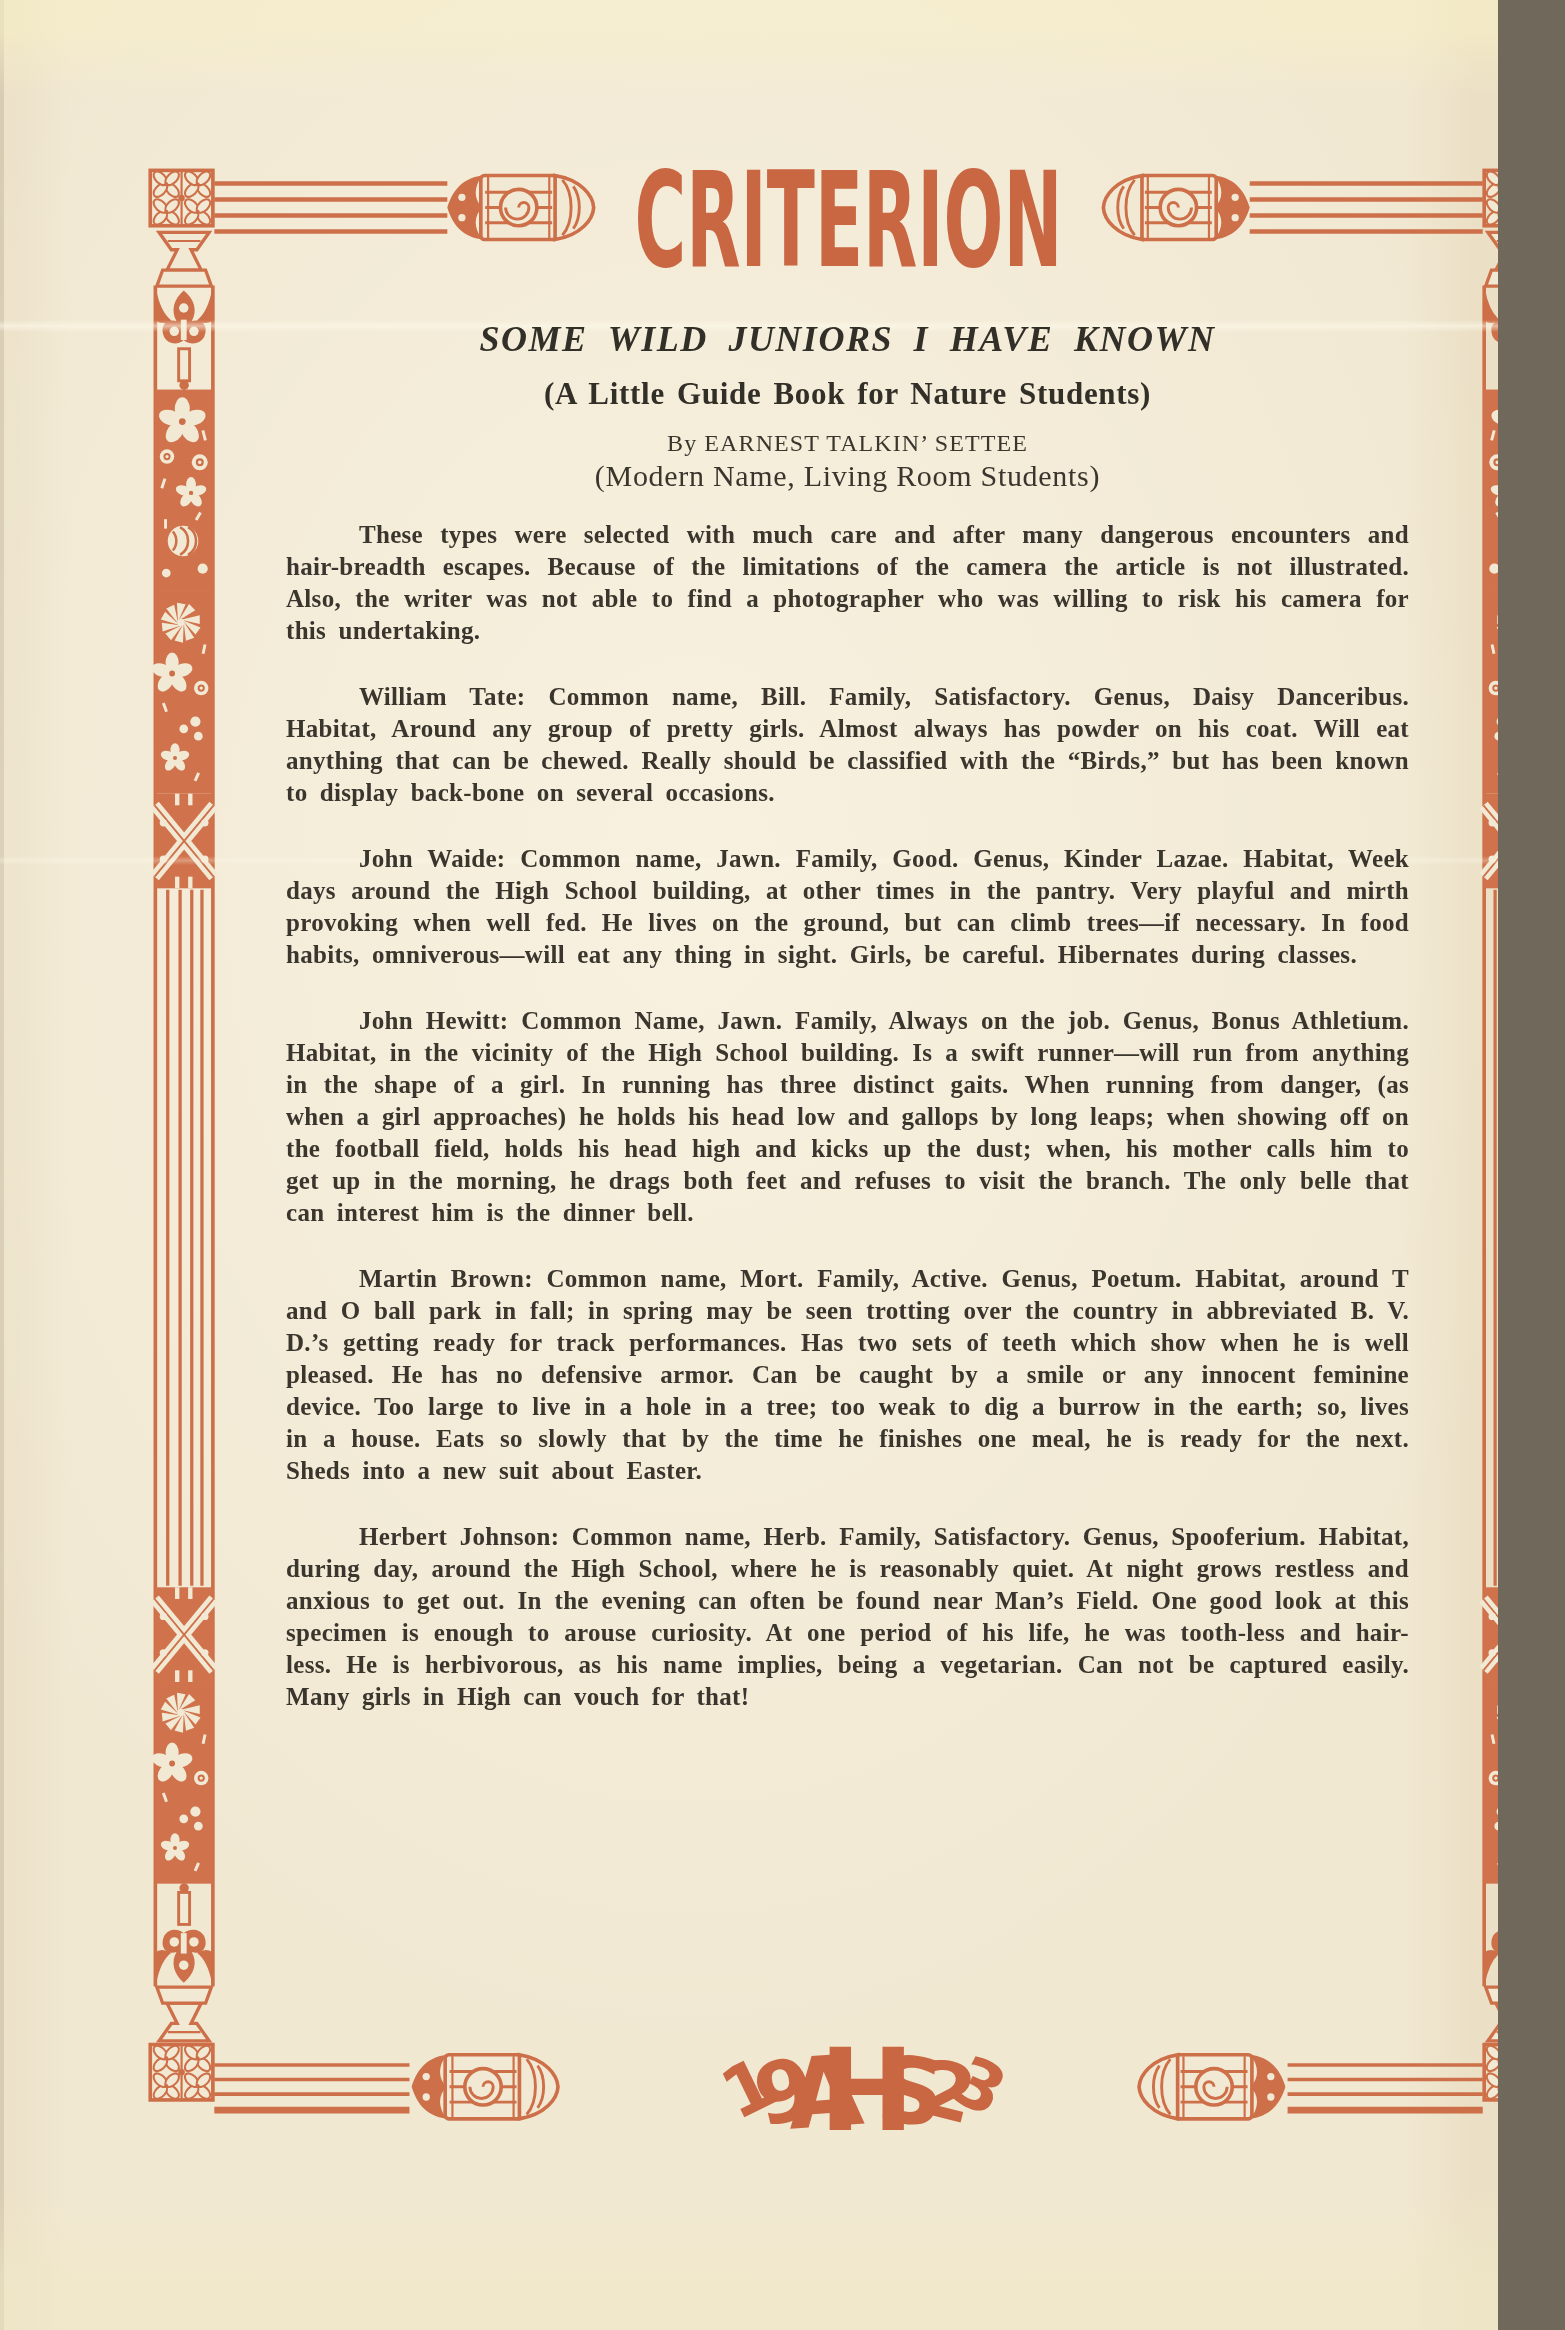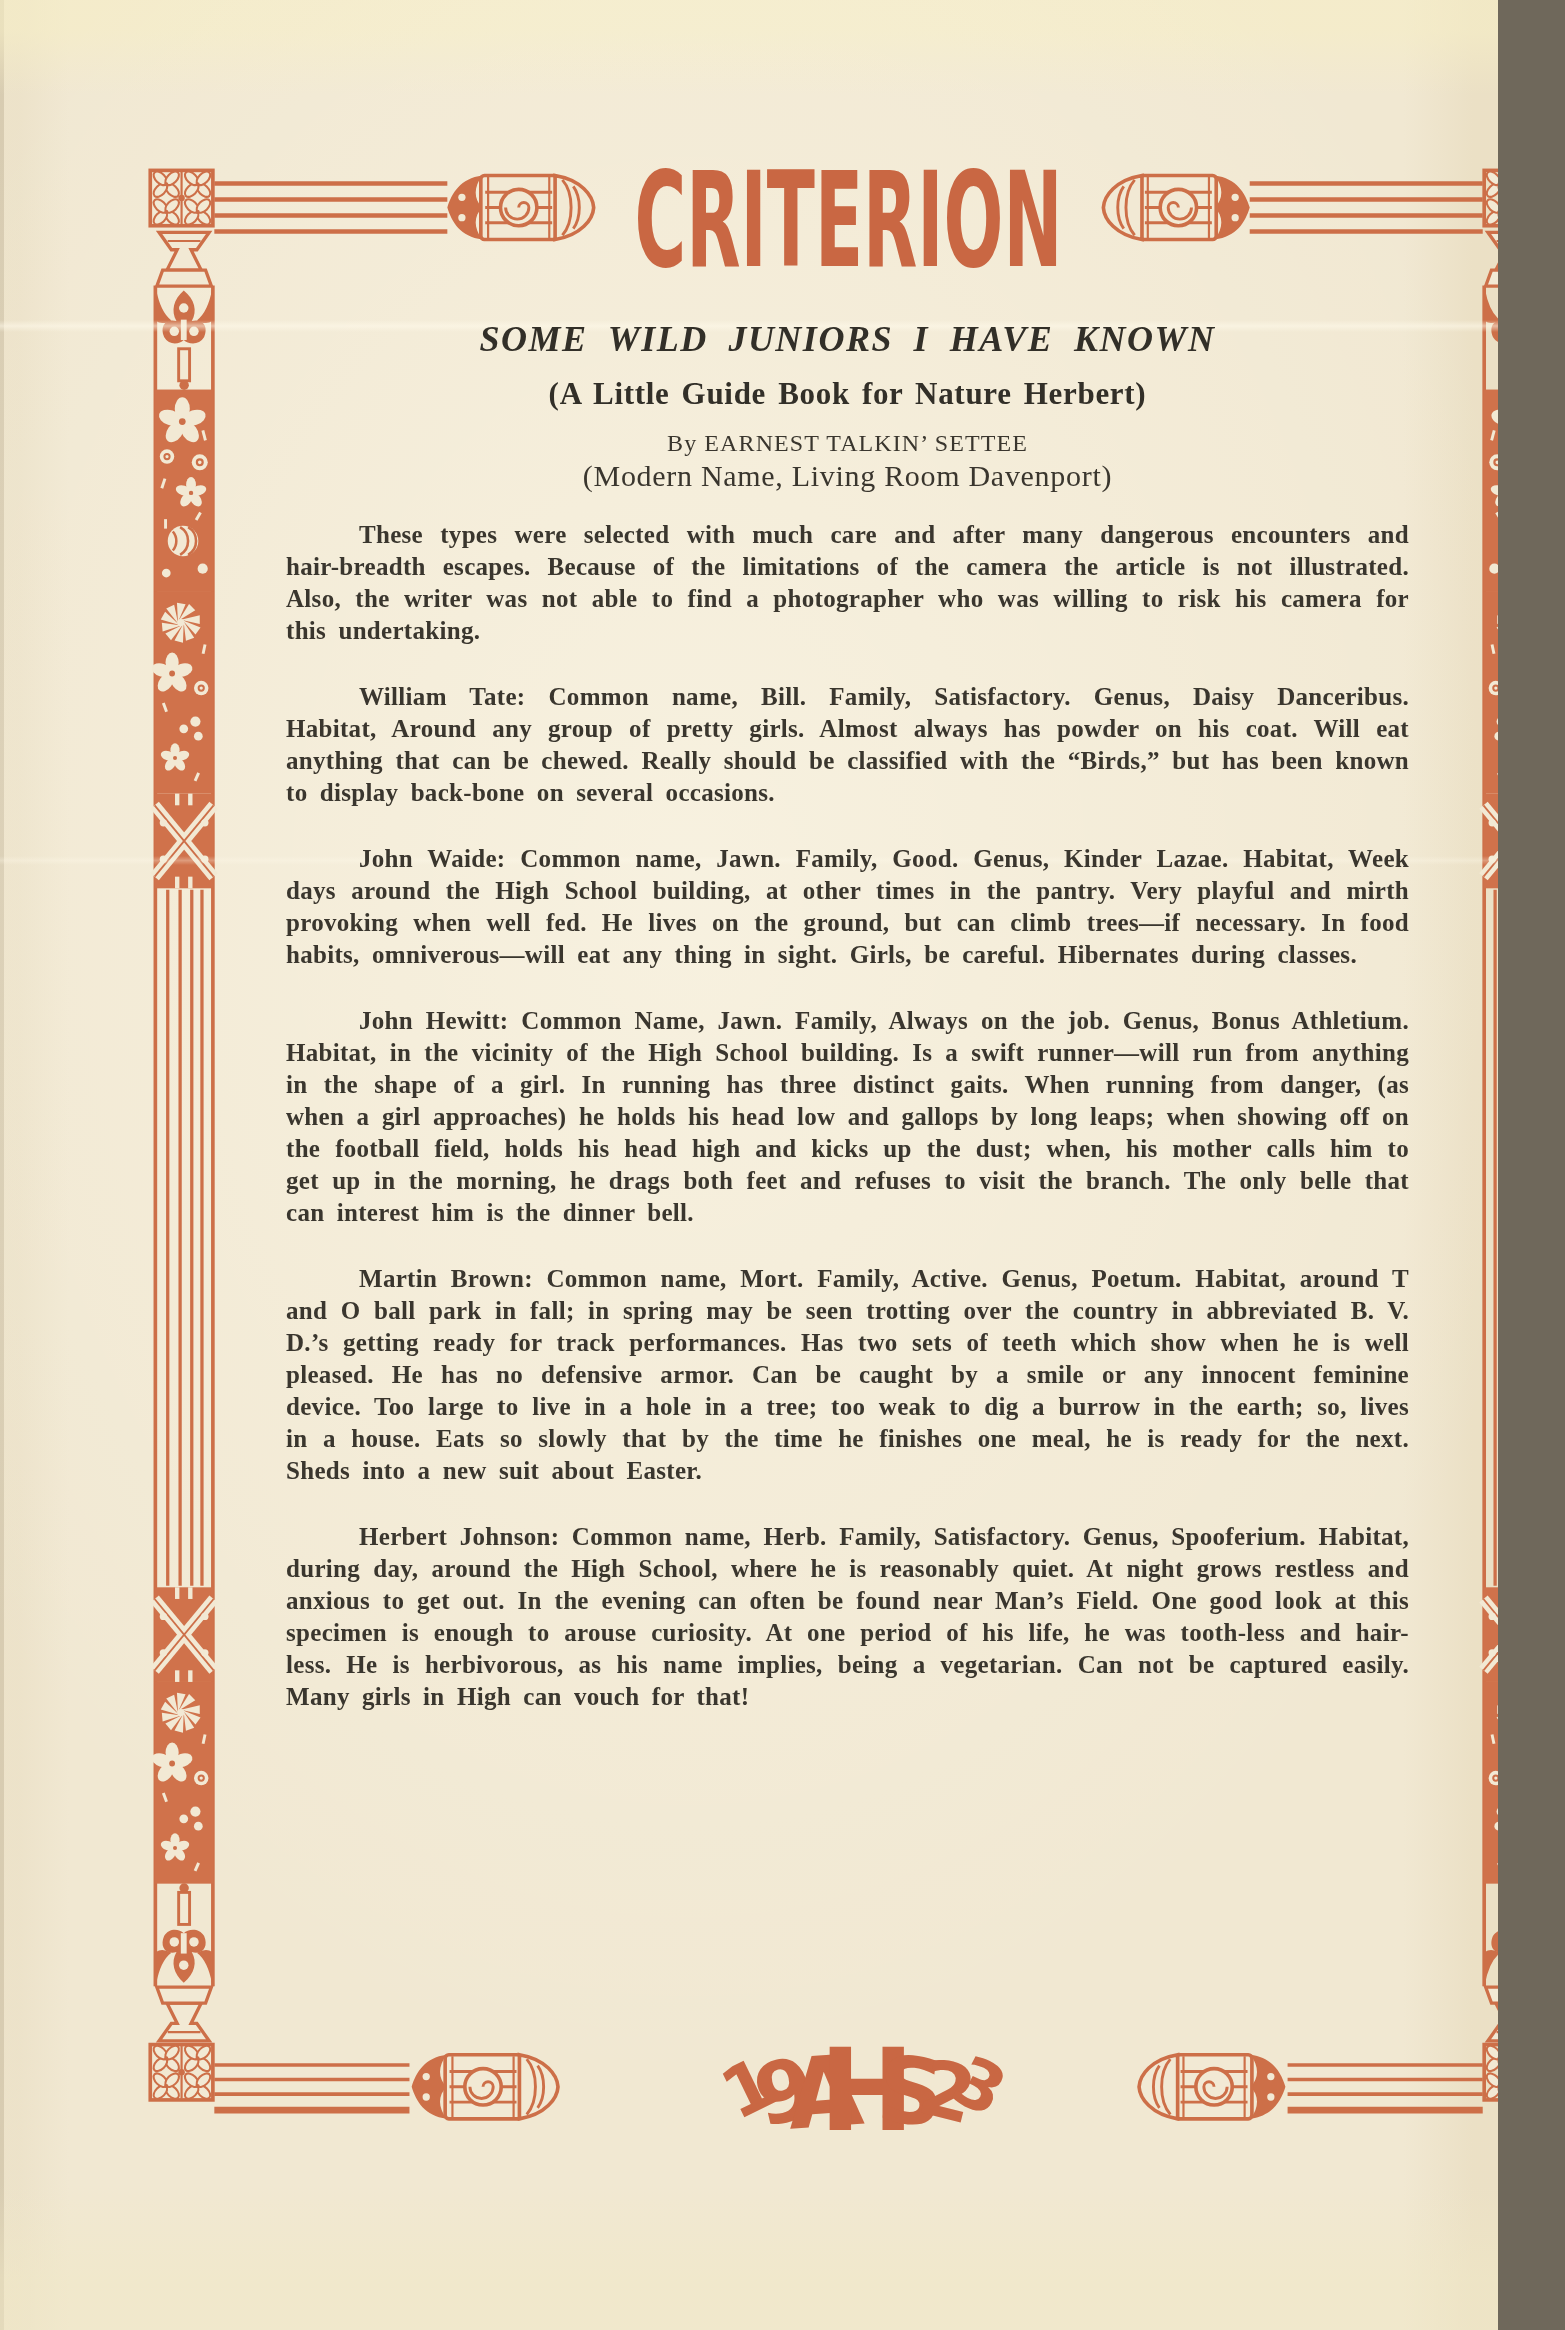--- a/index.html
+++ b/index.html
@@ -283,23 +283,23 @@
       <text transform="translate(1292,2908) rotate(14)" font-size="106" class="mono-t">2</text>
       <text transform="translate(1330,2894) rotate(27)" font-size="94" class="mono-t">3</text>
     </g>
   </svg>
 
   <div class="crease a"></div>
   <div class="crease b"></div>
 
   <div class="content">
     <h1>SOME WILD JUNIORS I HAVE KNOWN</h1>
-    <h2>(A Little Guide Book for Nature Herbert)</h2>
+    <h2>(A Little Guide Book for Nature Students)</h2>
     <h3>By EARNEST TALKIN’ SETTEE</h3>
-    <h4>(Modern Name, Living Room Davenport)</h4>
+    <h4>(Modern Name, Living Room Students)</h4>
     <p>These types were selected with much care and after many dangerous encounters and hair-breadth escapes.  Because of the limitations of the camera the article is not illustrated.  Also, the writer was not able to find a photographer who was willing to risk his camera for this undertaking.</p>
     <p>William Tate:  Common name, Bill.  Family, Satisfactory.  Genus, Daisy Danceribus.  Habitat, Around any group of pretty girls.  Almost always has powder on his coat.  Will eat anything that can be chewed. Really should be classified with the “Birds,” but has been known to display back-bone on several occasions.</p>
     <p>John Waide:  Common name, Jawn.  Family, Good.  Genus, Kinder Lazae.  Habitat, Week days around the High School building, at other times in the pantry.  Very playful and mirth provoking when well fed. He lives on the ground, but can climb trees—if necessary.  In food habits, omniverous—will eat any thing in sight.  Girls, be careful.  Hibernates during classes.</p>
     <p>John Hewitt:  Common Name, Jawn.  Family, Always on the job. Genus, Bonus Athletium.  Habitat, in the vicinity of the High School building.  Is a swift runner—will run from anything in the shape of a girl. In running has three distinct gaits.  When running from danger, (as when a girl approaches) he holds his head low and gallops by long leaps; when showing off on the football field, holds his head high and kicks up the dust; when, his mother calls him to get up in the morning, he drags both feet and refuses to visit the branch.  The only belle that can interest him is the dinner bell.</p>
     <p>Martin Brown:  Common name, Mort.  Family, Active.  Genus, Poetum.  Habitat, around T and O ball park in fall; in spring may be seen trotting over the country in abbreviated B. V. D.’s getting ready for track performances.  Has two sets of teeth which show when he is well pleased. He has no defensive armor.  Can be caught by a smile or any innocent feminine device.  Too large to live in a hole in a tree; too weak to dig a burrow in the earth; so, lives in a house.  Eats so slowly that by the time he finishes one meal, he is ready for the next.  Sheds into a new suit about Easter.</p>
     <p>Herbert Johnson:  Common name, Herb. Family, Satisfactory. Genus, Spooferium.  Habitat, during day, around the High School, where he is reasonably quiet.  At night grows restless and anxious to get out.  In the evening can often be found near Man’s Field.  One good look at this specimen is enough to arouse curiosity.  At one period of his life, he was tooth-less and hair-less.  He is herbivorous, as his name implies, being a vegetarian.  Can not be captured easily. Many girls in High can vouch for that!</p>
   </div>
 
 </div>
 

